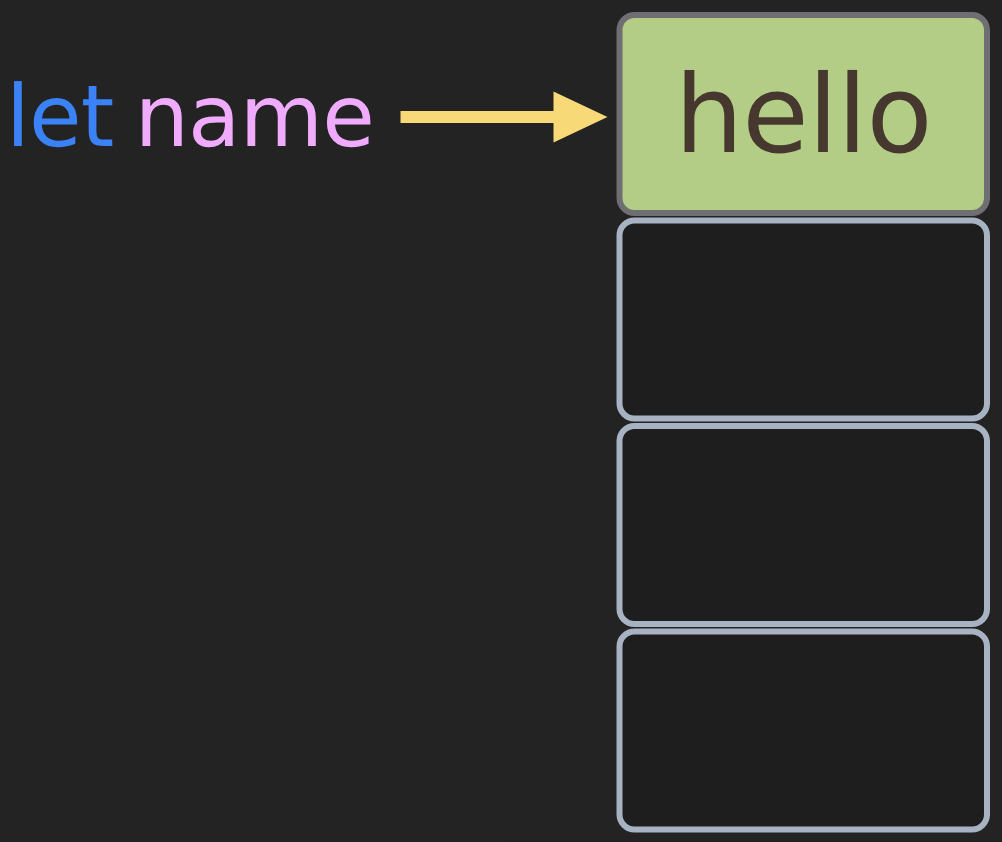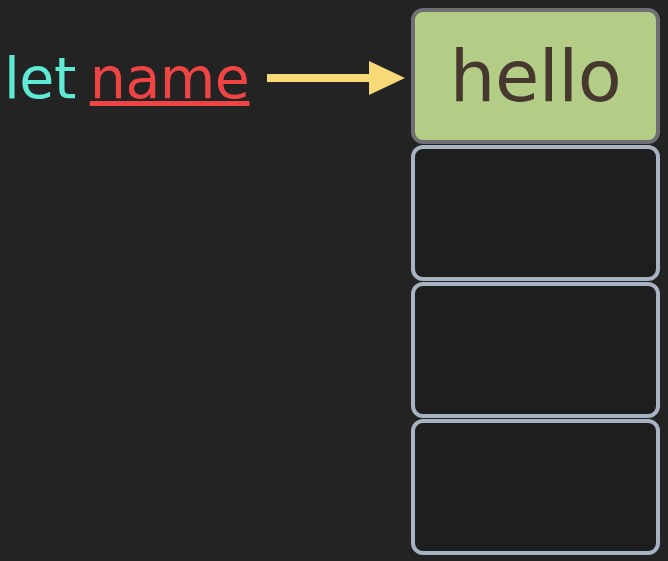--- a/index.html
+++ b/index.html
@@ -30,34 +30,33 @@
     top: 36px;
     height: 84px;
     display: flex;
     align-items: center;
   }
 
   .kw {
     font-family: "DejaVu Sans", sans-serif;
     font-size: 57px;
     line-height: 1;
-    color: #5eead4;
+    color: #3b82f6;
     letter-spacing: -0.5px;
     white-space: pre;
   }
 
   .ident {
     font-family: "DejaVu Sans", sans-serif;
     font-size: 57px;
     line-height: 1;
-    color: #ef4444;
+    color: #f0abfc;
     letter-spacing: -0.5px;
     white-space: pre;
     margin-left: 14px;
-    text-decoration: underline;
   }
 
   
   .arrow {
     position: absolute;
     left: 265px;
     top: 52px;
     width: 142px;
     height: 52px;
     display: block;

